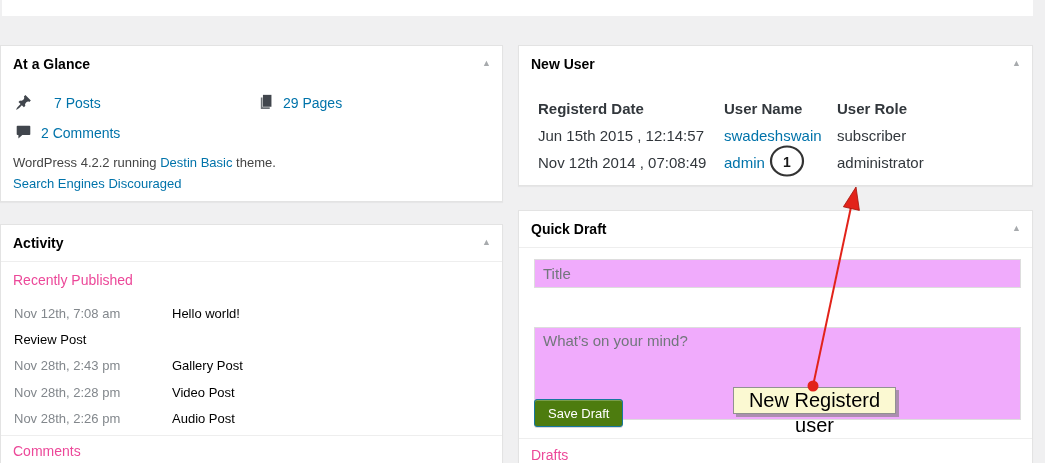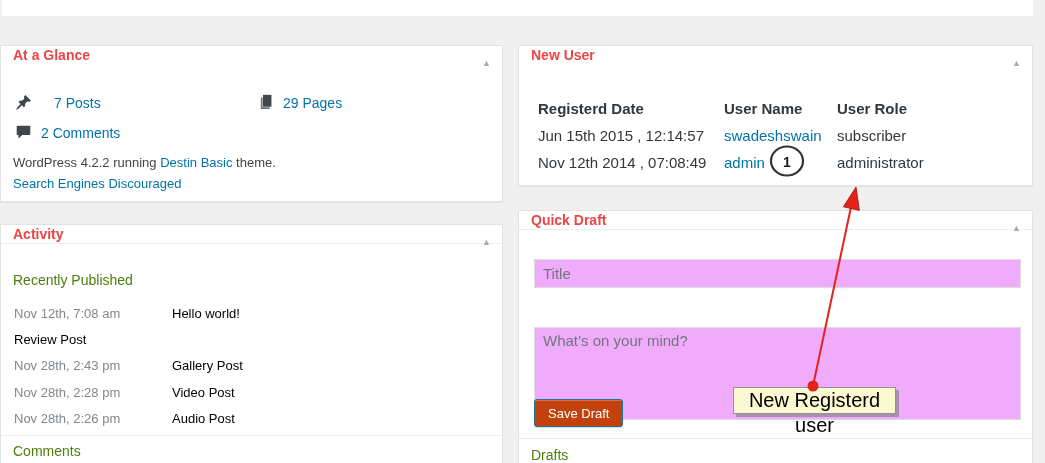--- a/index.html
+++ b/index.html
@@ -11,42 +11,42 @@
     color:#444;
   }
   .topbar { position:absolute; left:2px; top:0; width:1031px; height:16px; background:#fff; }
 
   .widget {
     position:absolute; background:#fff;
     border:1px solid #e3e3e3;
     box-shadow:0 1px 1px rgba(0,0,0,.04);
   }
   .widget h2 {
-    font-size:14px; font-weight:bold; color:#ef4444;
-    padding:0 12px; line-height:18px;
+    font-size:14px; font-weight:bold; color:#000000;
+    padding:9px 12px; line-height:18px;
   }
   .widget .hdr-border { border-bottom:1px solid #eee; }
   .collapse { position:absolute; right:11px; top:11px; color:#a7aaad; font-size:9px; line-height:12px; cursor:pointer; }
 
   
   #at-a-glance { left:0; top:45px; width:503px; height:157px; }
   .stat { position:absolute; display:flex; align-items:center; gap:9px; font-size:14px; }
   .stat a { color:#0073aa; text-decoration:none; }
   .stat svg { display:block; }
   #stat-posts    { left:14px; top:48px;gap:22px; }
   #stat-pages    { left:256px; top:48px; }
   #stat-comments { left:14px; top:78px; }
   .version-line { position:absolute; left:12px; top:109px; font-size:13px; color:#444; }
   .version-line a { color:#0073aa; text-decoration:none; }
   .se-line { position:absolute; left:12px; top:130px; font-size:13px; }
   .se-line a { color:#0073aa; text-decoration:none; }
 
   
   #activity { left:0; top:224px; width:503px; height:260px; }
-  .section-title { position:absolute; left:12px; font-size:14px; color:#4d7c0f; }
+  .section-title { position:absolute; left:12px; font-size:14px; color:#ec4899; }
   #recently-published-title { top:47px; }
   .act-rows { position:absolute; left:13px; top:75px; right:12px; }
   .act-row { display:flex; height:26.4px; align-items:center; font-size:13px; }
   .act-row .when { width:158px; color:#82878c; }
   .act-row a { color:#000000; text-decoration:none; }
   .act-divider { position:absolute; left:0; right:0; top:210px; border-top:1px solid #eee; }
   #comments-heading { top:218px; }
 
   
   #new-user { left:518px; top:45px; width:515px; height:141px; }
@@ -64,21 +64,21 @@
     position:absolute; left:15px; width:487px;
     border:1px solid #ddd; background:#f0abfc;
     font-family:"Liberation Sans", sans-serif;
     font-size:15px; color:#32373c; padding:4px 8px;
   }
   .qd-input::placeholder, .qd-textarea::placeholder { color:#72777c; opacity:1; }
   .qd-input { top:48px; height:29px; }
   .qd-textarea { top:87px; height:93px; resize:none;margin-top:29px; }
   .qd-save {
     position:absolute; left:15px; top:188px; height:28px; padding:0 13px;
-    background:#c2410c; border:1px solid #16779f; border-radius:3px;
+    background:#4d7c0f; border:1px solid #16779f; border-radius:3px;
     color:#fff; font-size:13px; font-family:"Liberation Sans", sans-serif;
     box-shadow:inset 0 1px 0 rgba(255,255,255,.25), 0 1px 0 rgba(0,0,0,.15);
     cursor:pointer;
   }
   .qd-divider { position:absolute; left:0; right:0; top:227px; border-top:1px solid #eee; }
   #drafts-heading { top:236px; }
 
   
   .callout {
     position:absolute; left:733px; top:387px; width:163px; height:27px;

